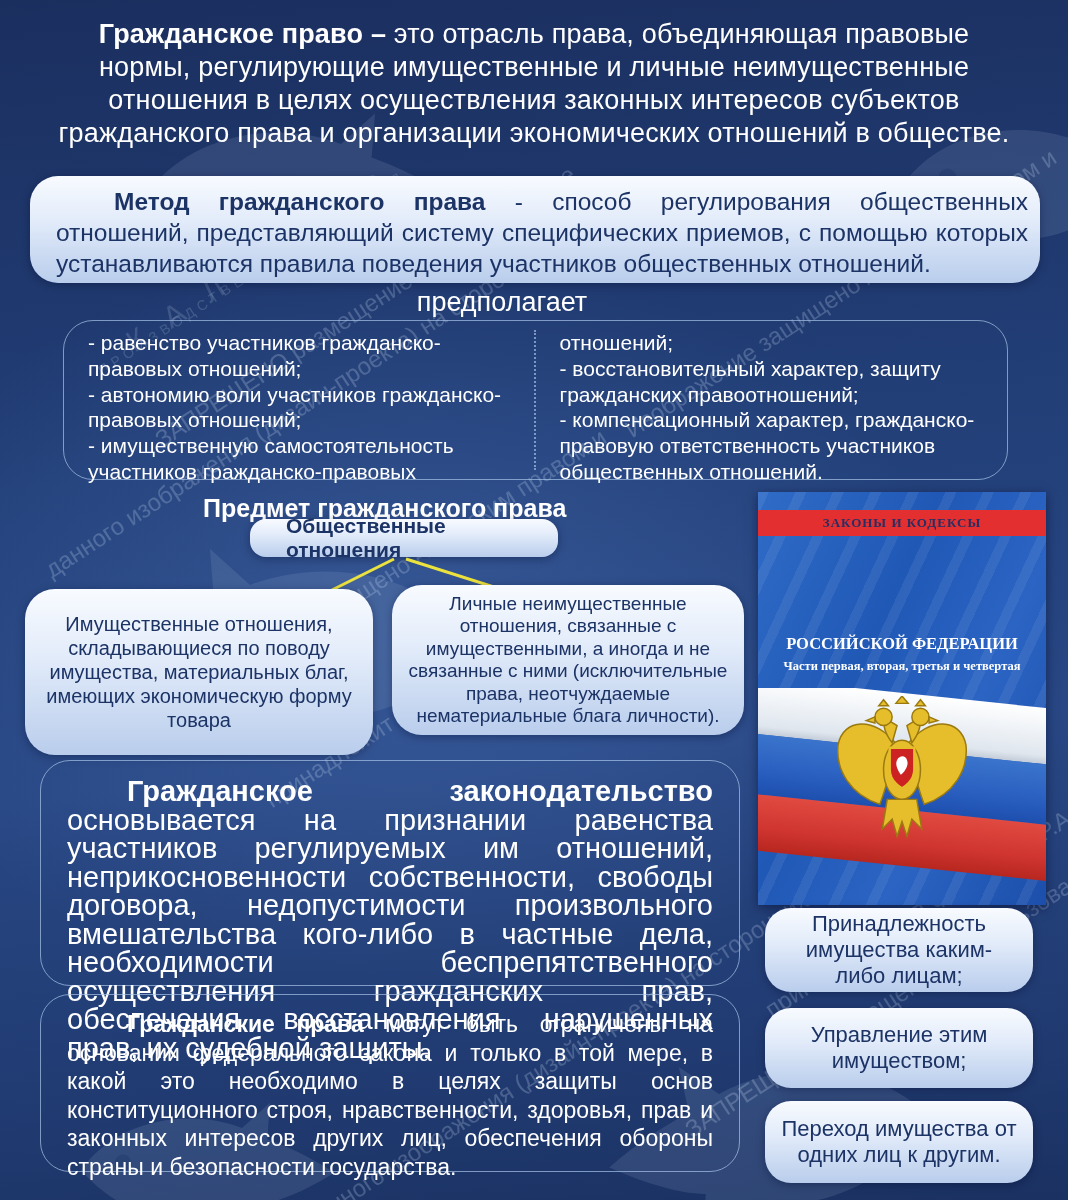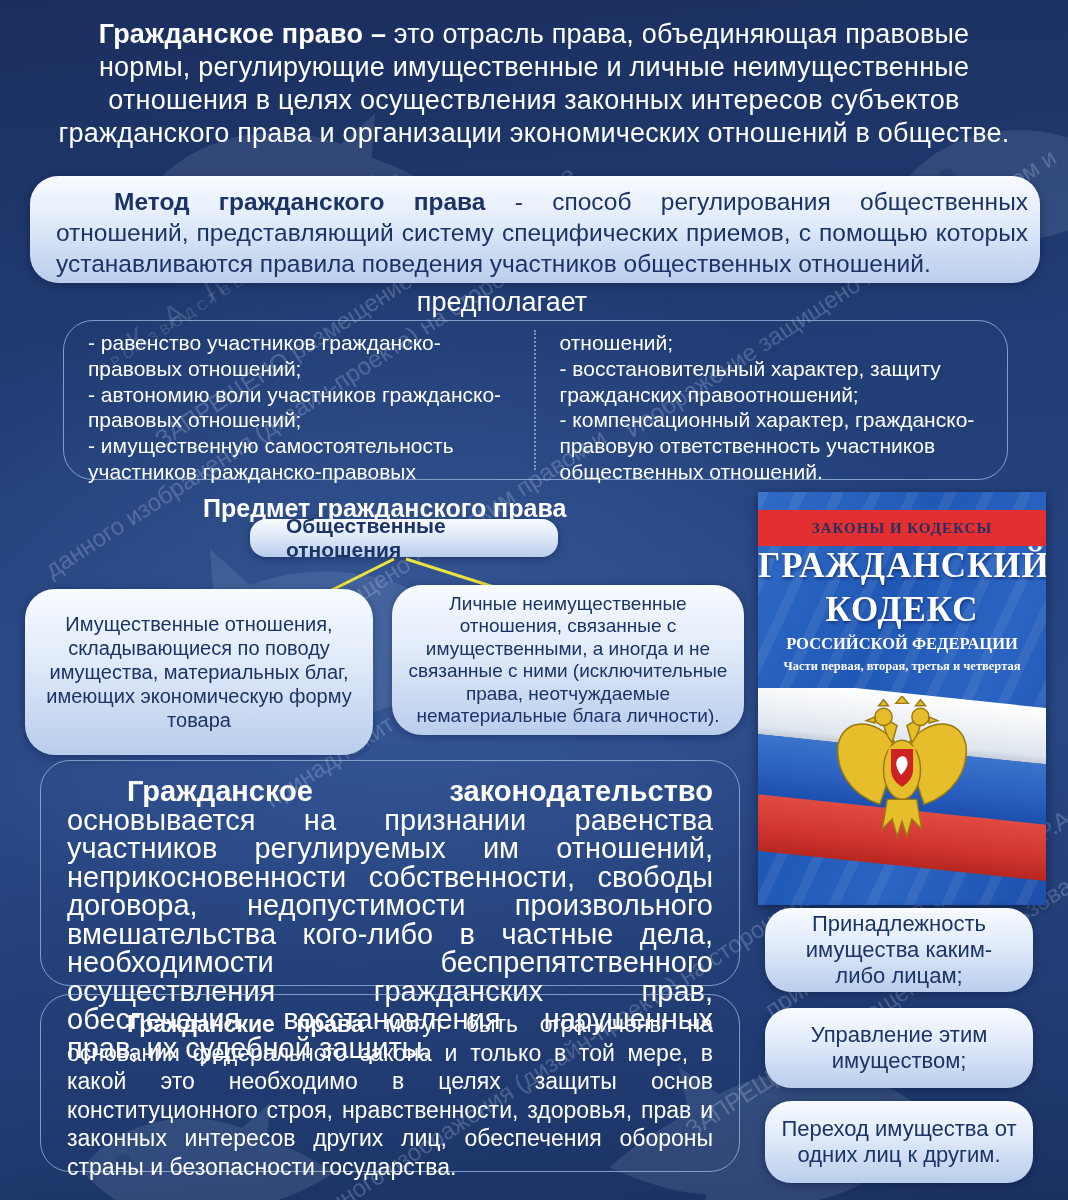--- a/index.html
+++ b/index.html
@@ -61,23 +61,23 @@
     padding:8px 14px;font-size:22px;line-height:26px;}
   .prop-1{top:908px;height:84px;}
   .prop-2{top:1008px;height:80px;}
   .prop-3{top:1101px;height:82px;}
   
   .book{left:758px;top:492px;width:288px;height:413px;overflow:hidden;
     background:linear-gradient(115deg,#2f6cc7 0%,#2058b6 38%,#2b64c3 66%,#1c4fab 100%);
     box-shadow:0 3px 10px rgba(0,10,40,.5);}
   .book::before{content:"";position:absolute;inset:0;
     background:repeating-linear-gradient(115deg,rgba(255,255,255,.07) 0 10px,rgba(255,255,255,0) 10px 34px);}
-  .book-banner{left:0;top:18px;width:288px;height:36px;background:#e32f2f;
+  .book-banner{left:0;top:18px;width:288px;height:26px;background:#e32f2f;
     display:flex;align-items:center;justify-content:center;
-    font-family:"Liberation Serif",serif;font-weight:bold;font-size:15px;
+    font-family:"Liberation Serif",serif;font-weight:bold;font-size:13px;
     color:#232f66;letter-spacing:1px;}
   .book-title{left:0;top:52px;width:288px;text-align:center;
     font-family:"Liberation Serif",serif;font-weight:bold;font-size:35px;
     line-height:44px;color:#fff;letter-spacing:1px;text-shadow:1px 2px 3px rgba(0,10,50,.45);}
   .book-subtitle{left:0;top:142px;width:288px;text-align:center;
     font-family:"Liberation Serif",serif;font-weight:bold;font-size:16.5px;color:#fff;}
   .book-parts{left:0;top:167px;width:288px;text-align:center;
     font-family:"Liberation Serif",serif;font-weight:bold;font-size:12.5px;color:#fff;}
   .flag{left:0;top:196px;width:288px;height:217px;overflow:hidden;}
   .stripes{position:absolute;left:-40px;top:6px;width:380px;transform:rotate(6deg);}
@@ -165,21 +165,20 @@
     <polygon points="22,44 36,34 31,45" fill="#ece23e"></polygon>
     <line x1="116" y1="3" x2="232" y2="40" stroke="#ece23e" stroke-width="3"></line>
     <polygon points="240,44 226,34 231,45" fill="#ece23e"></polygon>
   </svg>
 
   <div class="abs lightbox left-branch">Имущественные отношения, складывающиеся по поводу имущества, материальных благ, имеющих экономическую форму товара</div>
   <div class="abs lightbox right-branch">Личные неимущественные отношения, связанные с имущественными, а иногда и не связанные с ними (исключительные права, неотчуждаемые нематериальные блага личности).</div>
 
   <div class="abs book">
     <div class="abs book-banner">ЗАКОНЫ И КОДЕКСЫ</div>
-    <div class="abs book-title">ГРАЖДАНСКИЙ КОДЕКС</div>
     <div class="abs book-subtitle">РОССИЙСКОЙ ФЕДЕРАЦИИ</div>
     <div class="abs book-parts">Части первая, вторая, третья и четвертая</div>
     <div class="abs flag">
       <div class="stripes">
         <div class="stripe white"></div>
         <div class="stripe blue"></div>
         <div class="stripe red"></div>
       </div>
       <svg class="abs eagle" width="150" height="160" viewBox="0 0 120 130">
         <g fill="#e6bd2a" stroke="#9a7a10" stroke-width="1.2">

